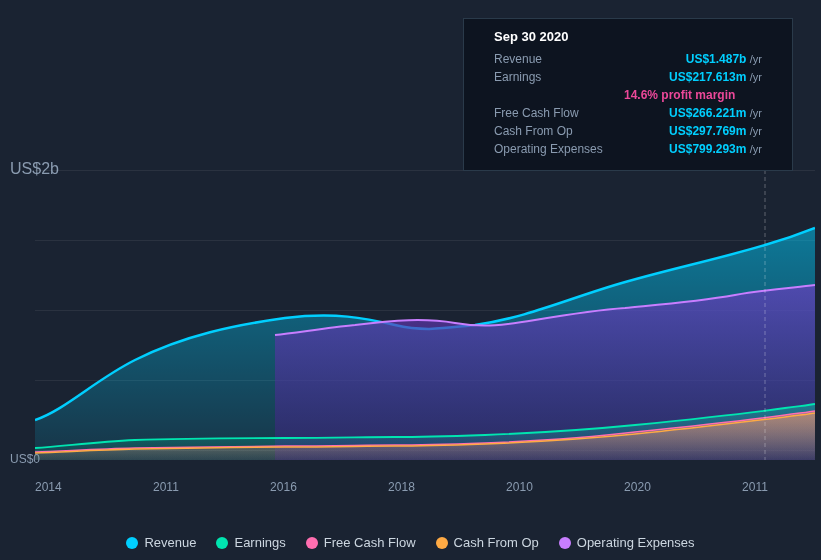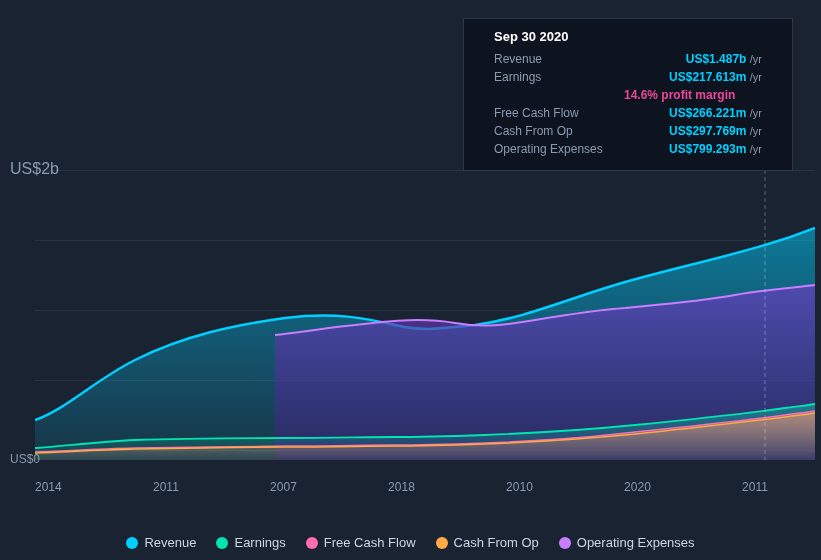--- a/index.html
+++ b/index.html
@@ -217,21 +217,21 @@
 
   <path d="M0,283 C30,282 60,280 100,279 C150,278 200,277 250,277 C300,277 330,276 360,276 C390,276 420,275 450,274 C500,272 550,269 600,264 C650,259 700,253 750,247 C765,245 775,244 780,243 L780,290 L0,290 Z" fill="url(#cashGrad)"></path>
   <path d="M0,283 C30,282 60,280 100,279 C150,278 200,277 250,277 C300,277 330,276 360,276 C390,276 420,275 450,274 C500,272 550,269 600,264 C650,259 700,253 750,247 C765,245 775,244 780,243" fill="none" stroke="#ffaa44" stroke-width="1.5"></path>
 
   <line x1="730" y1="0" x2="730" y2="290" stroke="rgba(255,255,255,0.3)" stroke-width="1" stroke-dasharray="4,3"></line>
 </svg>
 
 <div class="x-axis">
   <span class="x-label">2014</span>
   <span class="x-label">2011</span>
-  <span class="x-label">2007</span>
+  <span class="x-label">2016</span>
   <span class="x-label">2018</span>
   <span class="x-label">2010</span>
   <span class="x-label">2020</span>
   <span class="x-label">2011</span>
 </div>
 
 <div class="legend">
   <div class="legend-item">
     <div class="legend-dot" style="background:#00cfff;"></div>
     <span class="legend-text">Revenue</span>

